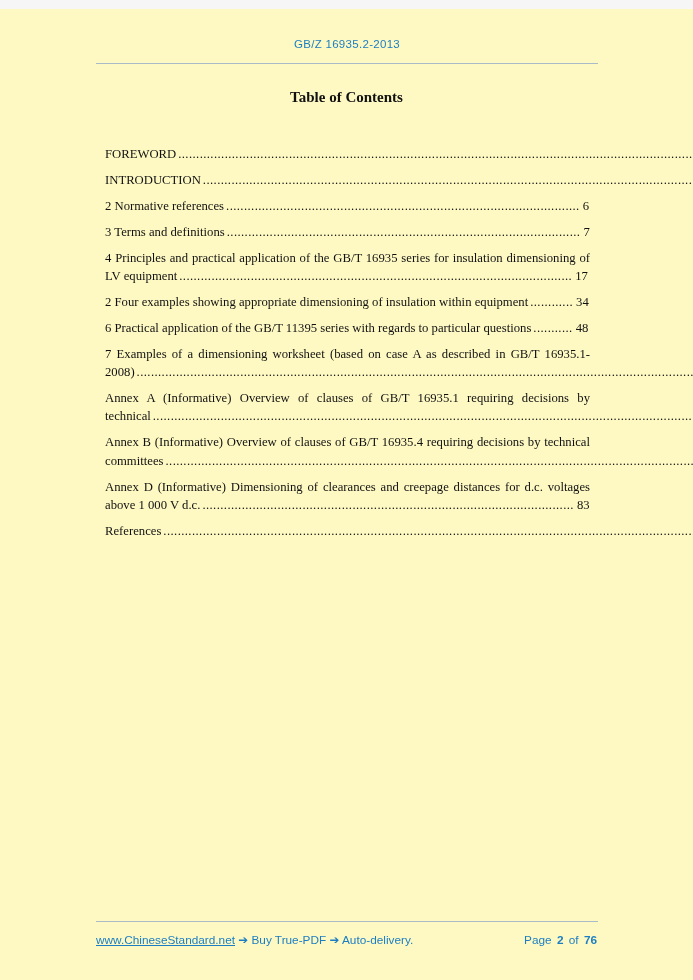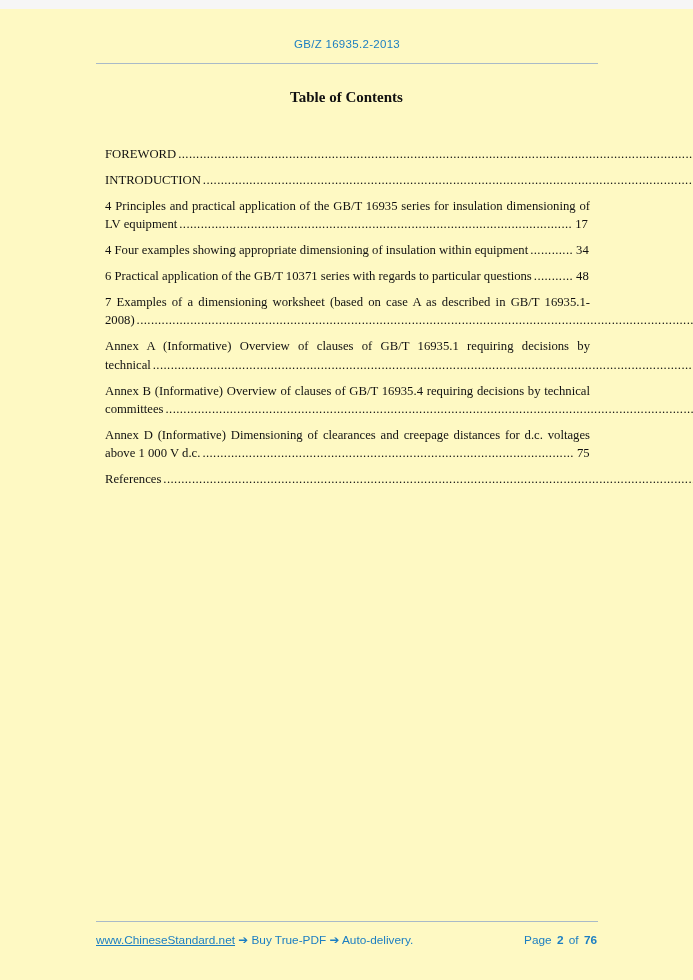--- a/index.html
+++ b/index.html
@@ -111,49 +111,55 @@
 
     <p class="toc-entry">
       <span>FOREWORD</span><span class="dots">....................................................................................................................................................................................................................................................................................................................................................................................................................................................................................................................</span>
     </p>
 
     <p class="toc-entry">
       <span>INTRODUCTION</span><span class="dots">....................................................................................................................................................................................................................................................................................................................................................................................................................................................................................................................</span>
     </p>
 
 
+    <p class="toc-entry">
+      <span>2 Normative references</span><span class="dots">...................................................................................................</span><span class="pg">6</span>
+    </p>
 
+    <p class="toc-entry">
+      <span>3 Terms and definitions</span><span class="dots">...................................................................................................</span><span class="pg">7</span>
+    </p>
 
     <p class="toc-entry">
       <span>4 Principles and practical application of the GB/T 16935 series for insulation dimensioning of LV equipment</span><span class="dots">..............................................................................................................</span><span class="pg">17</span>
     </p>
 
     <p class="toc-entry">
-      <span>4 Four examples showing appropriate dimensioning of insulation within equipment</span><span class="dots">............</span><span class="pg">34</span>
+      <span>2 Four examples showing appropriate dimensioning of insulation within equipment</span><span class="dots">............</span><span class="pg">34</span>
     </p>
 
     <p class="toc-entry">
-      <span>6 Practical application of the GB/T 10371 series with regards to particular questions</span><span class="dots">...........</span><span class="pg">48</span>
+      <span>6 Practical application of the GB/T 11395 series with regards to particular questions</span><span class="dots">...........</span><span class="pg">48</span>
     </p>
 
     <p class="toc-entry">
       <span>7 Examples of a dimensioning worksheet (based on case A as described in GB/T 16935.1-2008)</span><span class="dots">....................................................................................................................................................................................................................................................................................................................................................................................................................................................................................................................</span>
     </p>
 
     <p class="toc-entry">
       <span>Annex A (Informative) Overview of clauses of GB/T 16935.1 requiring decisions by technical</span><span class="dots">....................................................................................................................................................................................................................................................................................................................................................................................................................................................................................................................</span>
     </p>
 
     <p class="toc-entry">
       <span>Annex B (Informative) Overview of clauses of GB/T 16935.4 requiring decisions by technical committees</span><span class="dots">....................................................................................................................................................................................................................................................................................................................................................................................................................................................................................................................</span>
     </p>
 
 
     <p class="toc-entry">
-      <span>Annex D (Informative) Dimensioning of clearances and creepage distances for d.c. voltages above 1 000 V d.c.</span><span class="dots">........................................................................................................</span><span class="pg">75</span>
+      <span>Annex D (Informative) Dimensioning of clearances and creepage distances for d.c. voltages above 1 000 V d.c.</span><span class="dots">........................................................................................................</span><span class="pg">83</span>
     </p>
 
     <p class="toc-entry">
       <span>References</span><span class="dots">....................................................................................................................................................................................................................................................................................................................................................................................................................................................................................................................</span>
     </p>
 
   </div>
 
   <div class="footer">
     <div class="footer-left">

